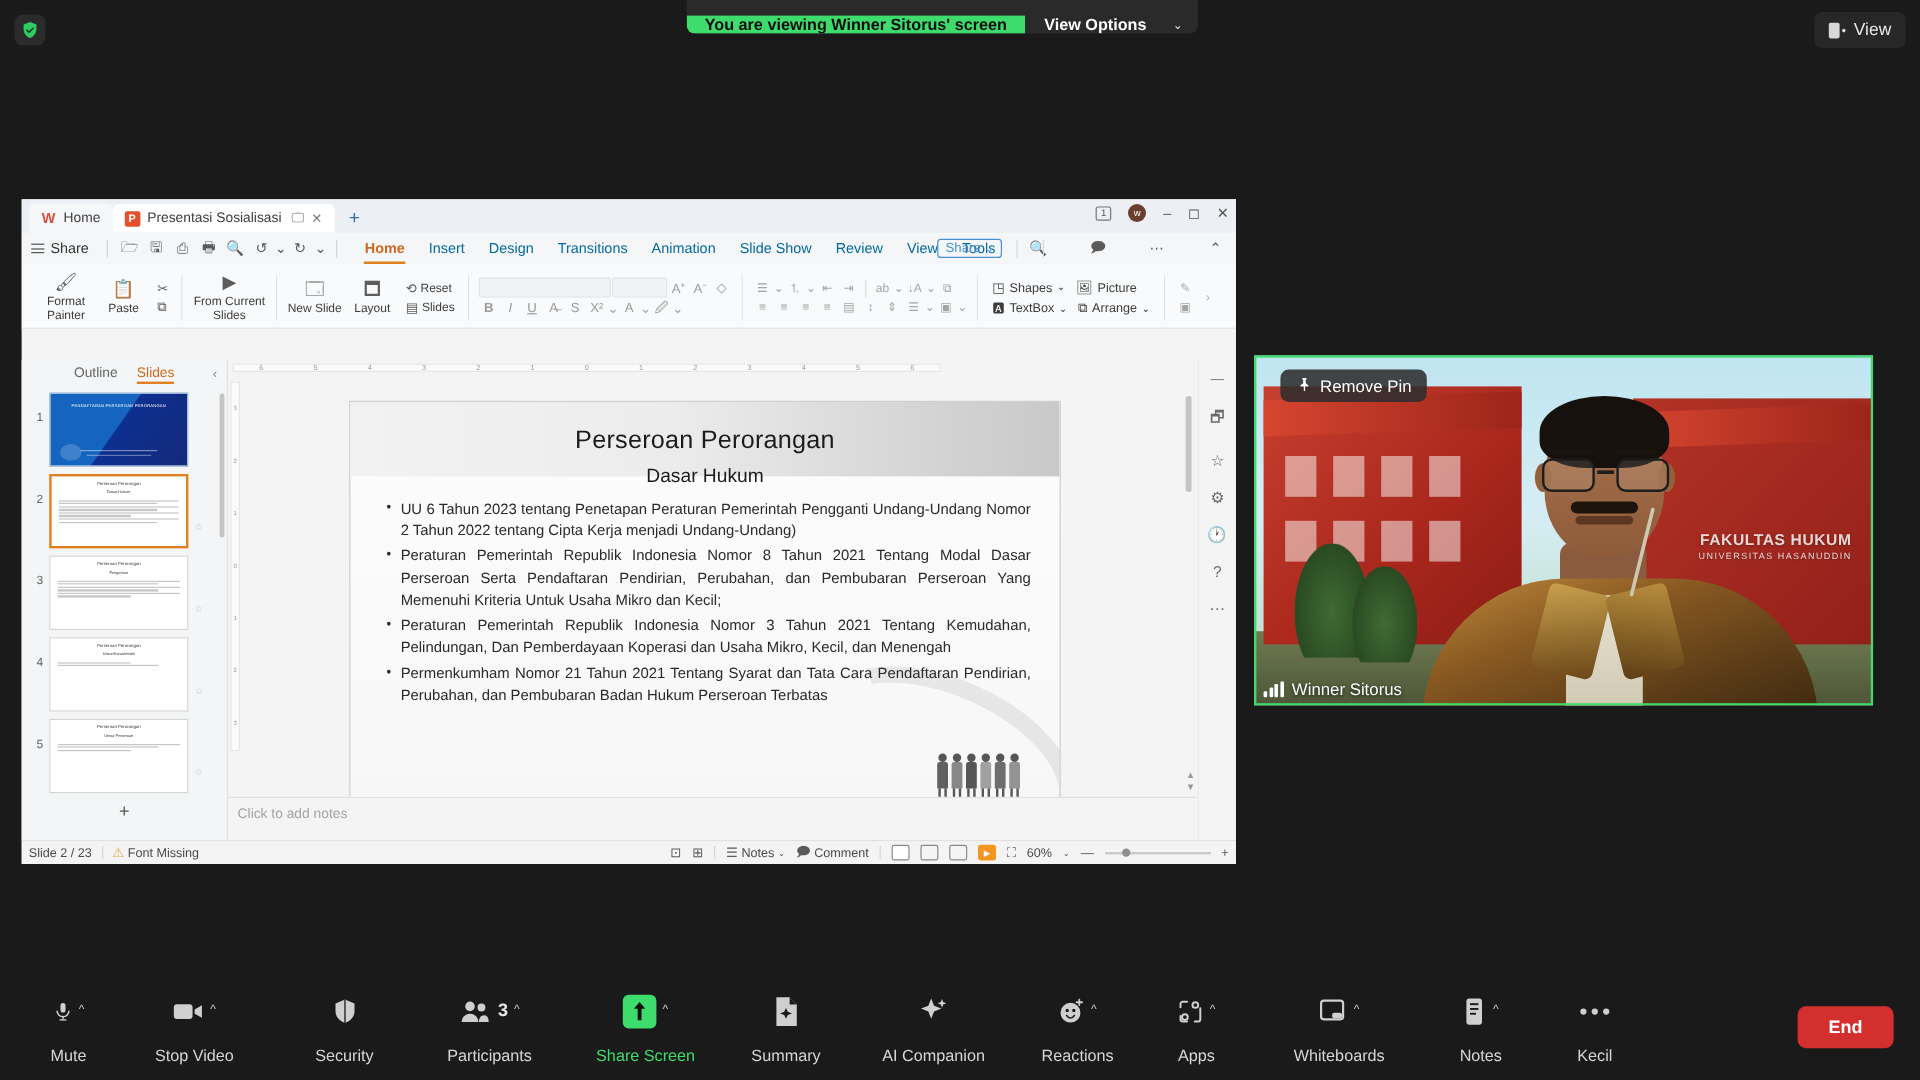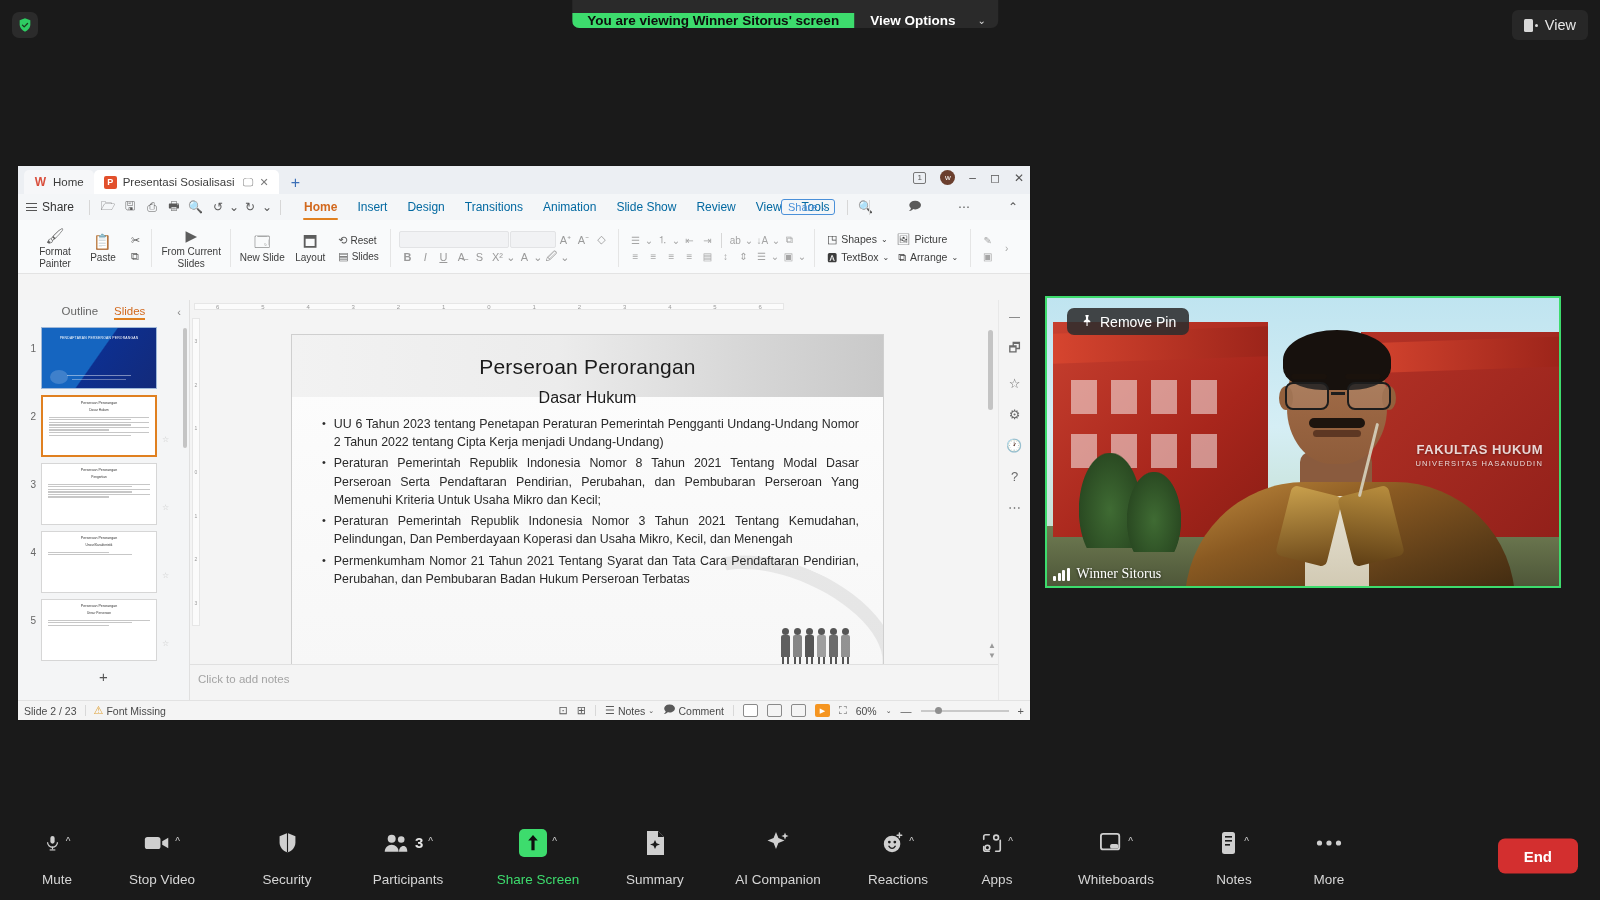--- a/index.html
+++ b/index.html
@@ -291,21 +291,21 @@
 
   #remove-pin {
     position: absolute; left: 22px; top: 12px; height: 27px;
     background: rgba(45,45,45,.88); color: #fff; border-radius: 7px;
     display: flex; align-items: center; gap: 7px; padding: 0 13px;
     font-size: 14px;
   }
   #vid-name {
     position: absolute; left: 8px; bottom: 6px;
     display: flex; align-items: center; gap: 7px;
-    color: #fff; font-size: 14px; text-shadow: 0 1px 3px rgba(0,0,0,.7); font-family: Liberation Serif, serif;
+    color: #fff; font-size: 14px; text-shadow: 0 1px 3px rgba(0,0,0,.7);
   }
   .bars { display: inline-flex; align-items: flex-end; gap: 1.5px; height: 13px; }
   .bars i { width: 3px; background: #fff; border-radius: 1px; display: block; }
   #vid-border { position: absolute; inset: 0; border: 2px solid #3ddc6d;
                 pointer-events: none; }
 
   
   #zoom-bottom {
     position: absolute; left: 0; bottom: 0; width: 1600px; height: 88px;
     background: #1a1a1a; display: flex; align-items: center;
@@ -1040,17 +1040,17 @@
   <div class="zb-item" style="margin-left:24px;width:66px">
     <span class="zb-iconrow">
       <span class="zb-ico">
         <svg width="26" height="8" viewBox="0 0 26 8" fill="#cfcfcf">
             <circle cx="3.5" cy="4" r="2.6"></circle>
             <circle cx="13" cy="4" r="2.6"></circle>
             <circle cx="22.5" cy="4" r="2.6"></circle>
           </svg>
       </span>
     </span>
-    <span class="zb-label">More</span>
+    <span class="zb-label">Kecil</span>
   </div>
 
   <div id="end-btn">End</div>
 </div>
 
 </body></html>

